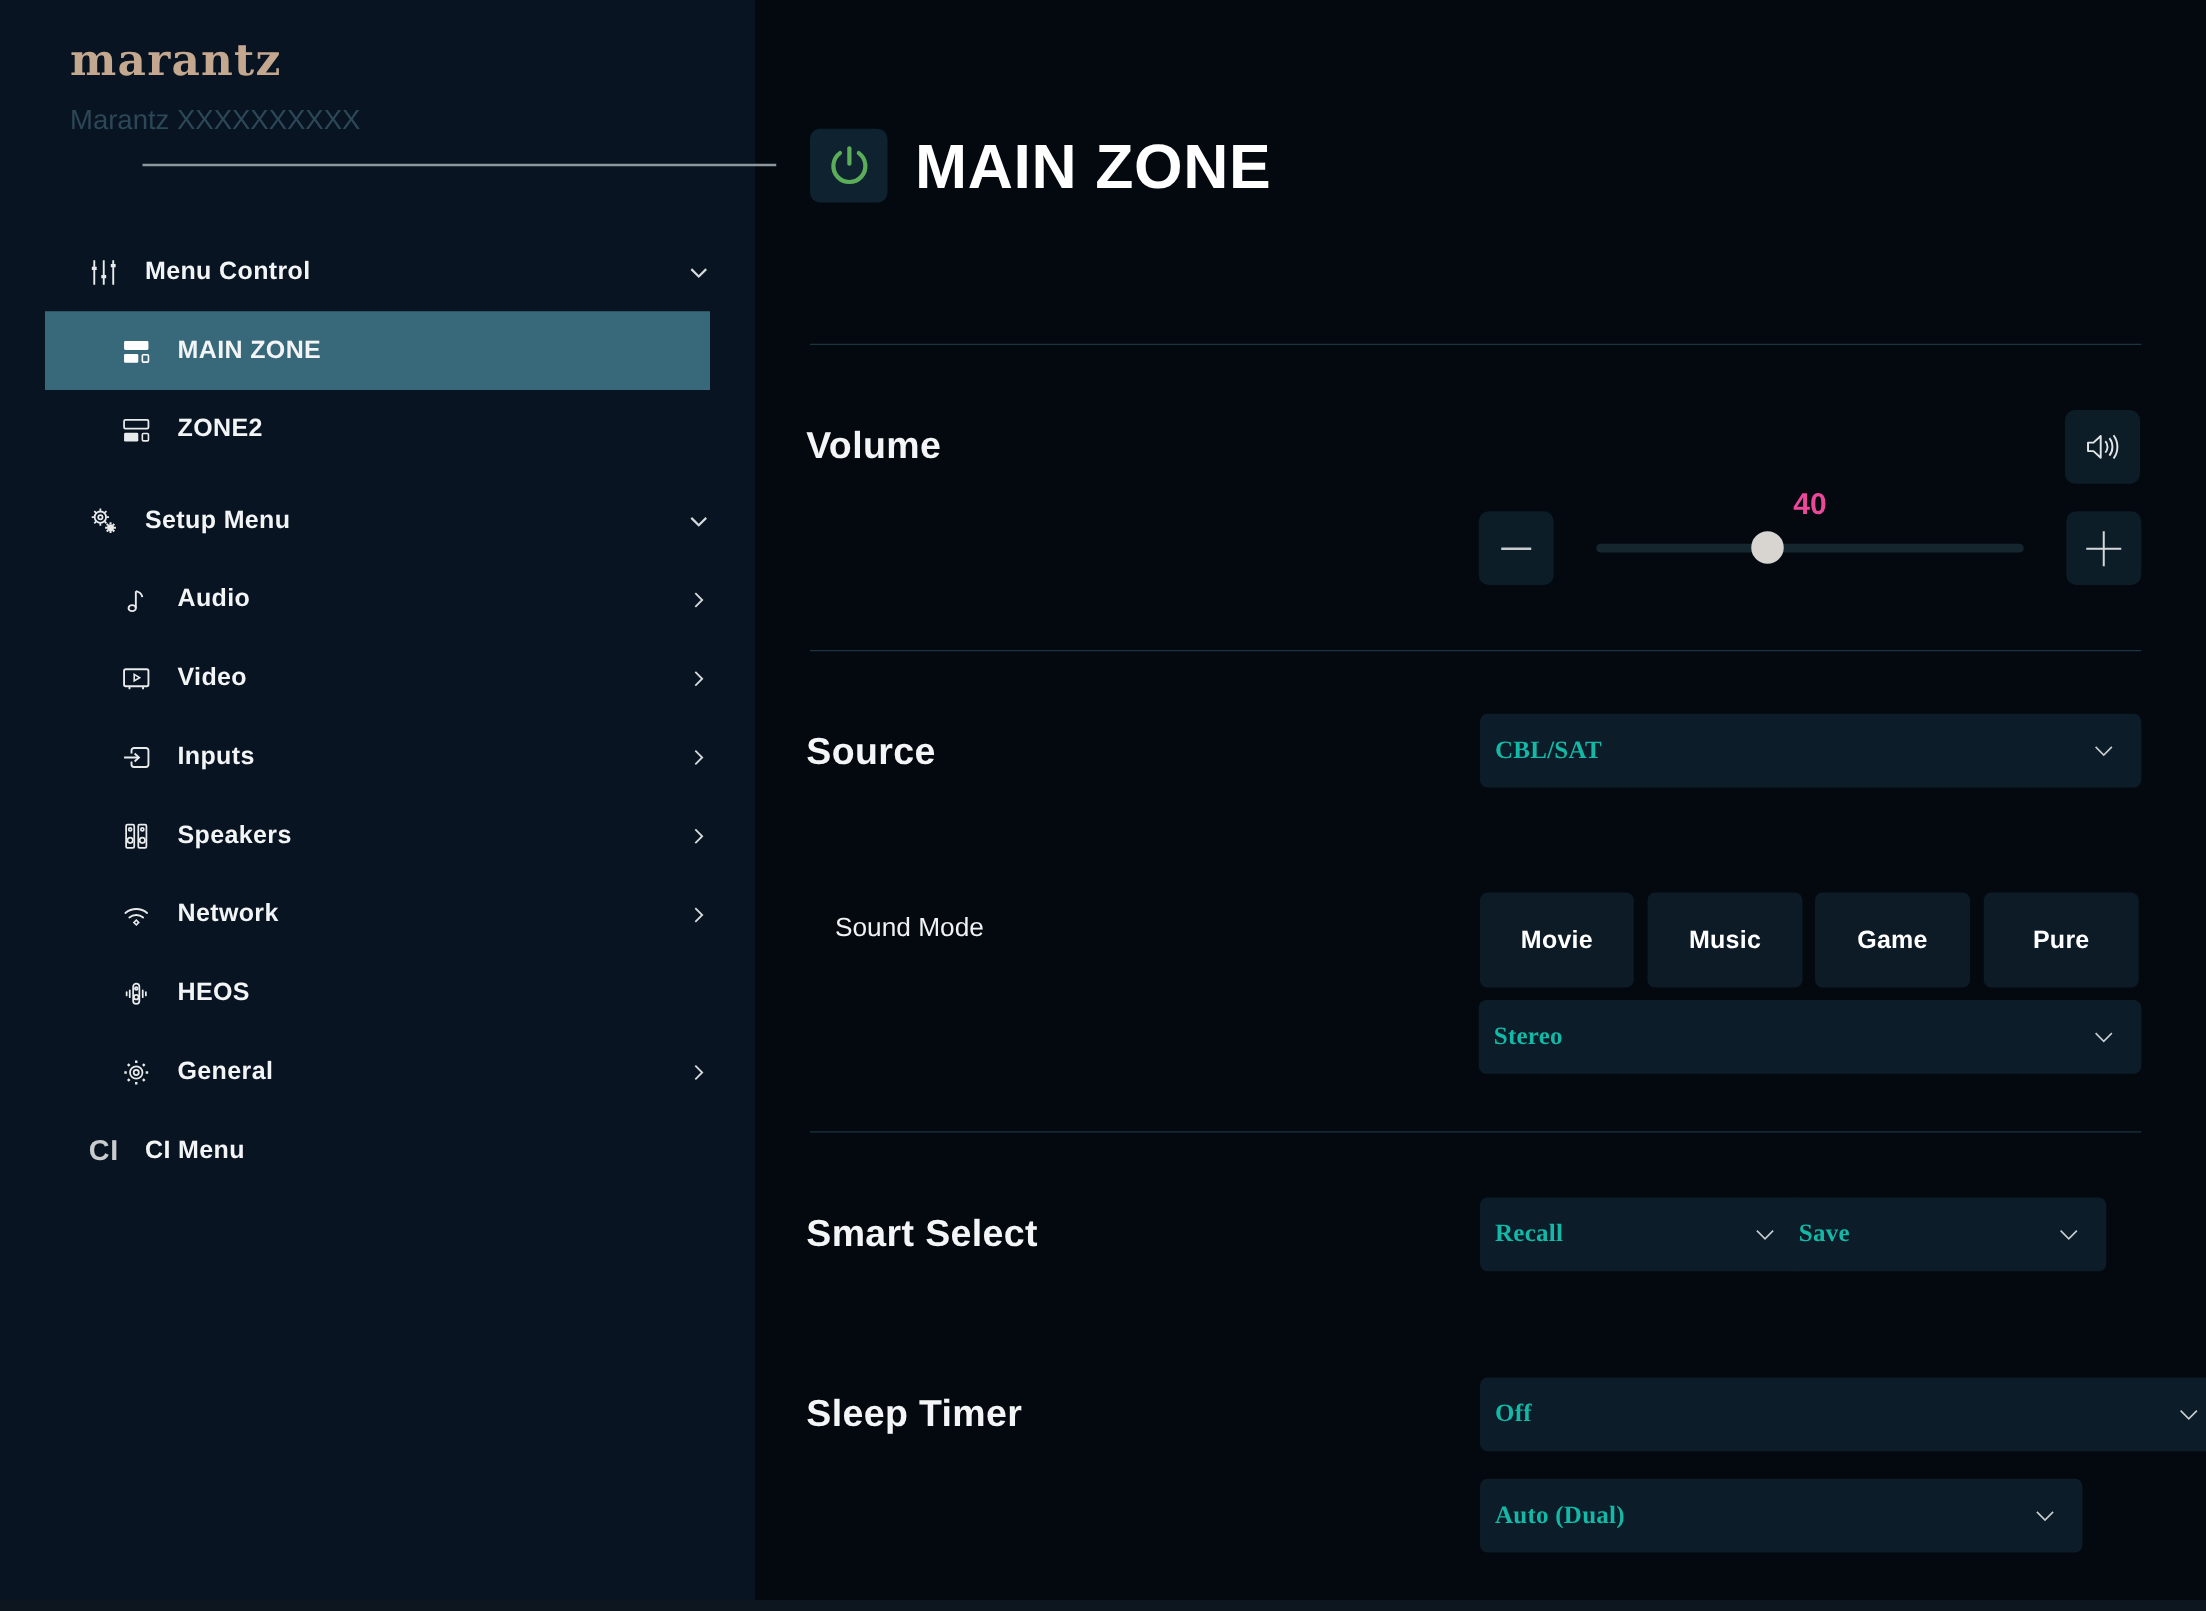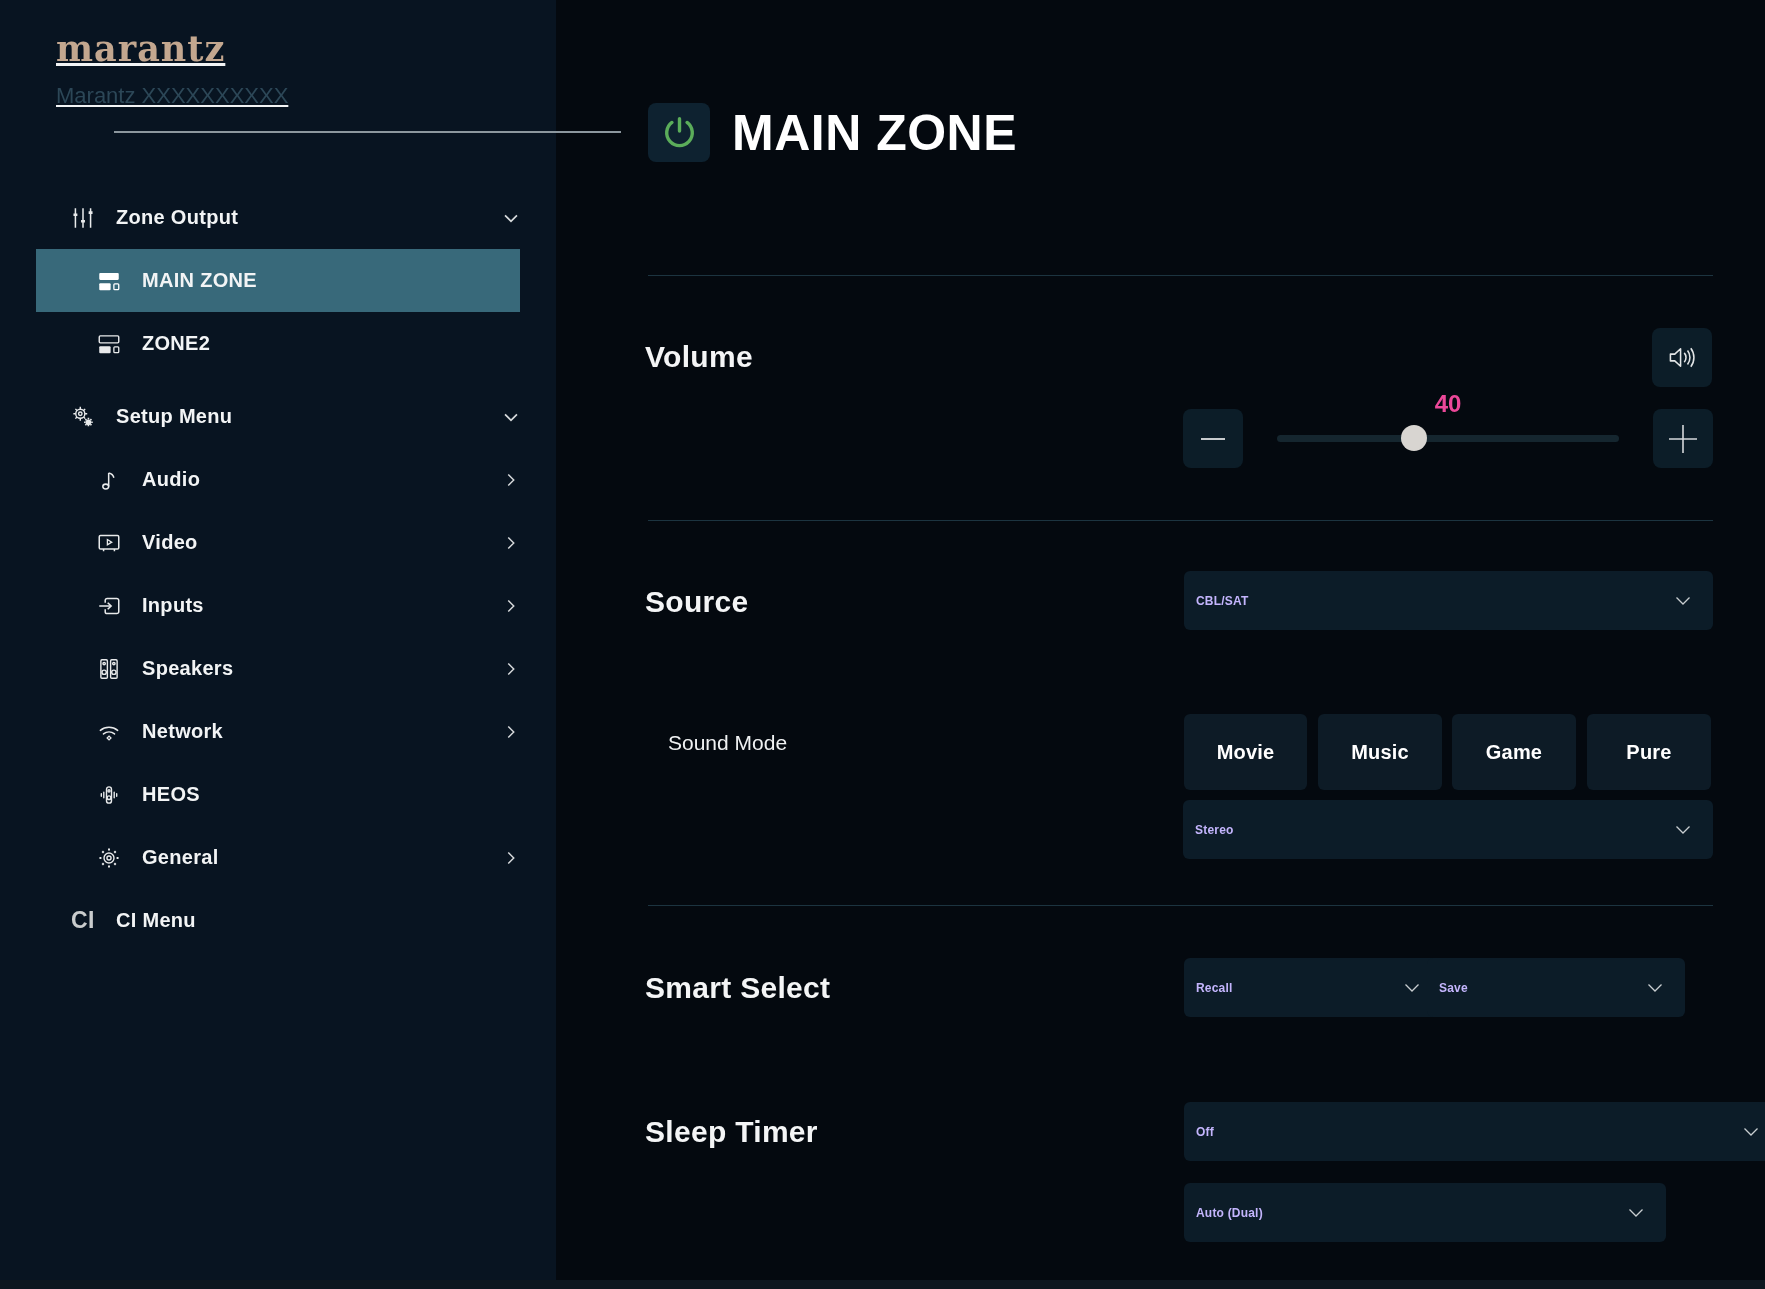--- a/index.html
+++ b/index.html
@@ -11,23 +11,22 @@
     overflow:hidden;
     position:relative;
   }
   body::after{
     content:""; position:absolute; left:0; bottom:0; width:100%; height:9px;
     background:#0D161F;
   }
 
   
   .sidebar{
-    position:absolute; left:0; top:0; width:556px; height:100%;
+    position:absolute; left:0; top:0; width:604px; height:100%;
     background:#081421;
-    text-decoration:underline;
   }
   .brand{ padding:30px 0 0 56px; }
   .logo{
     font-family:"DejaVu Serif", serif;
     font-weight:800; font-size:35px; letter-spacing:1px;
     color:#C3A78F; line-height:1.1;
   }
   .device-name{
     margin-top:14px; font-size:22px; color:#2C4757; font-weight:400;
   }
@@ -97,21 +96,21 @@
   }
   .slider .thumb{
     position:absolute; top:29px; width:26px; height:26px; border-radius:50%;
     background:#D8D5D1; transform:translate(-50%,-50%); cursor:grab;
   }
 
   .dropdown{
     position:absolute; height:59px; border-radius:6px; background:#0C1C28;
     display:flex; align-items:center; padding:0 22px 0 12px; cursor:pointer;
   }
-  .dropdown .dd-label{ font-size:12px; font-weight:700; color:#c4b5fd; letter-spacing:.2px; }
+  .dropdown .dd-label{ font-size:20px; font-weight:700; color:#14b8a6; letter-spacing:.2px;font-family:Liberation Serif, serif; }
   .dropdown .dd-chev{ margin-left:auto; display:flex; }
   #source-dd{ left:580px; top:571px; width:529px; }
   #stereo-dd{ left:579px; top:800px; width:530px; }
   #recall-dd{ left:580px; top:958px; width:258px;text-align:right; }
   #save-dd{ left:823px; top:958px; width:258px; }
   #sleep-dd{ left:580px; top:1102px; width:597px; }
   #hdmi-dd{ left:580px; top:1183px; width:482px; }
 
   .mode-btn{
     position:absolute; top:714px; height:76px; border:none; border-radius:6px;
@@ -144,21 +143,21 @@
 
   <nav class="nav">
 
     <div class="nav-row group">
       <span class="nicon">
         <svg width="26" height="26" viewBox="0 0 24 24" fill="none" stroke="#E8EAEB" stroke-width="1.4">
           <path d="M5 3v18 M12 3v18 M19 3v18"></path>
           <path d="M3.2 9h3.6 M10.2 15h3.6 M17.2 7h3.6" stroke-width="2.4"></path>
         </svg>
       </span>
-      <span class="nlabel">Zone Output</span>
+      <span class="nlabel">Menu Control</span>
       <span class="chev">
         <svg width="26" height="26" viewBox="0 0 24 24" fill="none" stroke="#D7DADC" stroke-width="1.6">
             <path d="M6.5 9.5l5.5 5.5 5.5-5.5"></path>
           </svg>
       </span>
     </div>
 
     <div class="nav-row child active">
       <span class="nicon">
         <svg width="26" height="26" viewBox="0 0 24 24">

